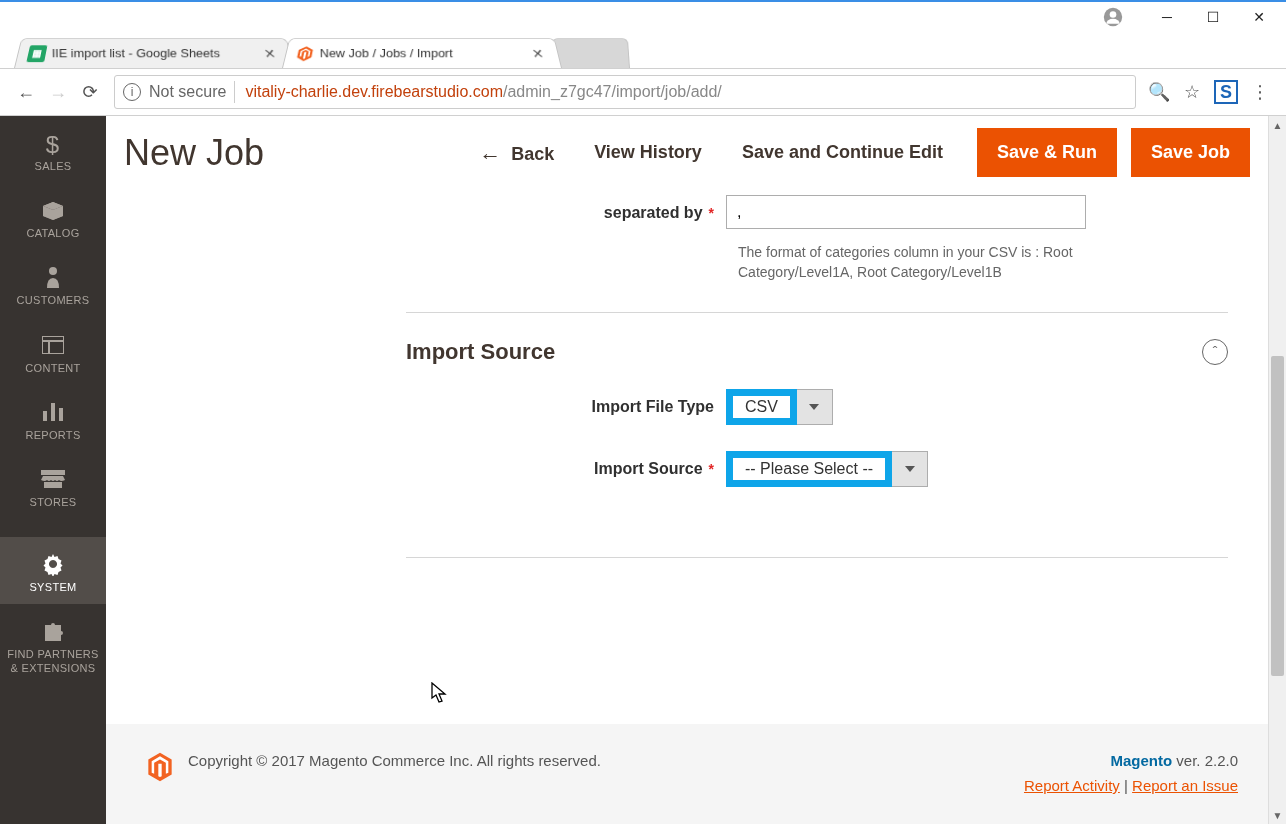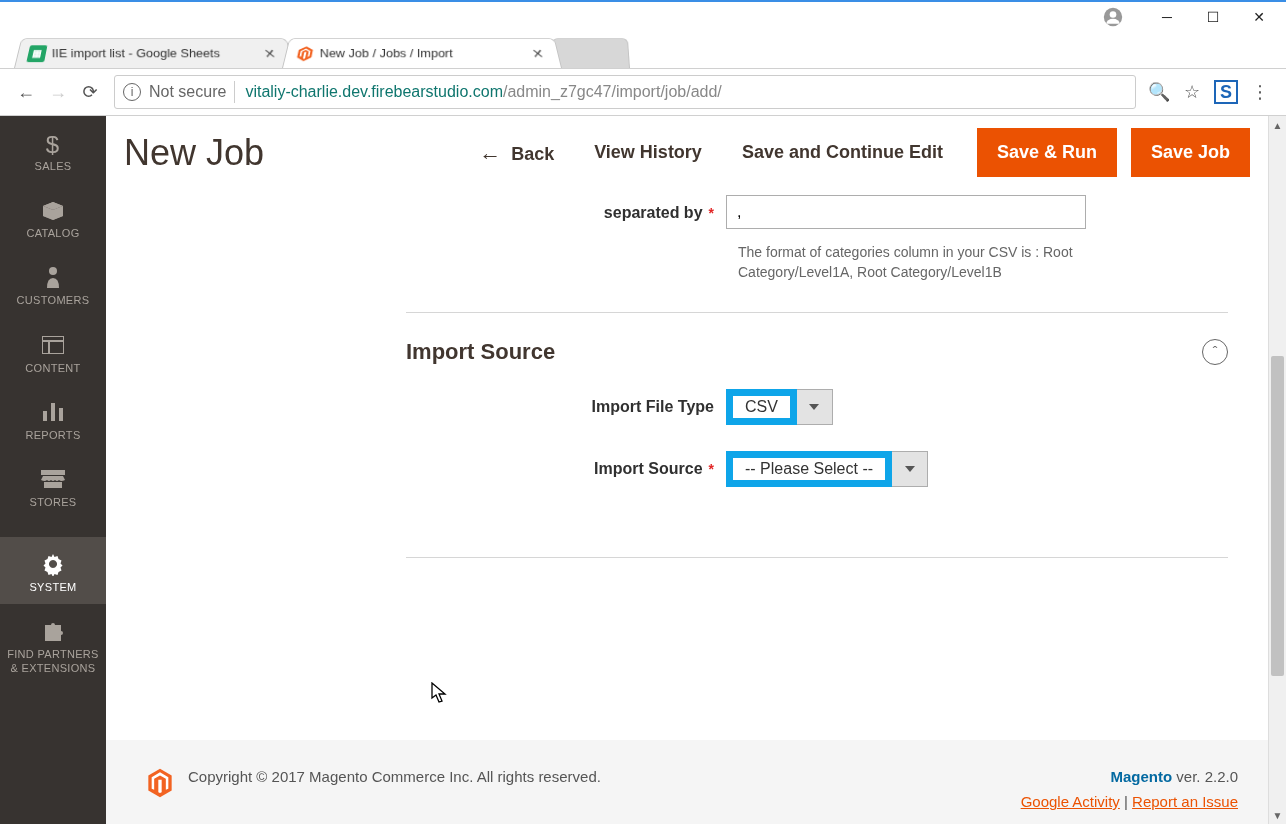--- a/index.html
+++ b/index.html
@@ -105,21 +105,21 @@
     align-items:center;
     margin: 0 8px;
     padding: 0 8px;
     font-size:16px;
     color:#222;
     overflow:hidden;
   }
   .omnibox .info-icon { width:18px;height:18px;border:1.5px solid #666;border-radius:50%;display:flex;align-items:center;justify-content:center;font-size:12px;margin-right:8px;color:#666;}
   .omnibox .not-secure { color:#666; margin-right:8px; }
   .omnibox .sep { width:1px; height:22px; background:#ccc; margin-right:10px;}
-  .omnibox .url-dark { color:#0f766e; }
+  .omnibox .url-dark { color:#c2410c; }
   .omnibox .url-grey { color:#888; }
   .addr-icon { width:32px; display:flex; justify-content:center; color:#555; font-size:18px;}
   .addr-icon.snag { background:#fff; border:2px solid #1d66b8; color:#1d66b8; width:24px;height:24px;margin:0 6px;}
   
   .viewport {
     position:absolute;
     top:116px; left:0;
     right:18px;
     bottom:0;
     display:flex;
@@ -262,21 +262,21 @@
     border:1px solid #adadad;
     border-left:none;
     background:#e3e3e3;
     display:flex;align-items:center;justify-content:center;
   }
   .select-caret::after { content:""; border-left:5px solid transparent;border-right:5px solid transparent;border-top:6px solid #555;}
   
   .footer {
     margin-top:auto;
     background:#f5f5f5;
-    padding: 28px 30px 14px 40px;
+    padding: 28px 30px 30px 40px;
     display:flex;
     align-items:flex-start;
     color:#555;
     font-size:15px;
     justify-content:space-between;
   }
   .footer .mlogo { margin-right:14px; }
   .footer .mlogo svg { width:28px; height:30px; }
   .footer-right { margin-left:auto; text-align:right; }
   .footer-right .brand { font-weight:700; color:#0369a1; }
@@ -488,21 +488,21 @@
             <path fill="#f26322" d="M16 1 L30 9 V27 L16 35 L2 27 V9 Z"></path>
             <path fill="#fff" d="M16 5 L26 11 V25 L23 26 V13 L16 9 L9 13 V26 L6 25 V11 Z M14 14 h4 v15 l-2 1 l-2 -1 Z"></path>
           </svg>
       </div>
       <div>Copyright © 2017 Magento Commerce Inc. All rights reserved.</div>
       <div class="footer-right">
         <div>
           <span class="brand">Magento</span><span> ver. 2.2.0</span>
         </div>
         <div style="margin-top:8px;">
-          <a>Google Activity</a>
+          <a>Report Activity</a>
           <span> | </span>
           <a>Report an Issue</a>
         </div>
       </div>
     </div>
 
   </div>
 </div>
 
 <div class="vscroll">

